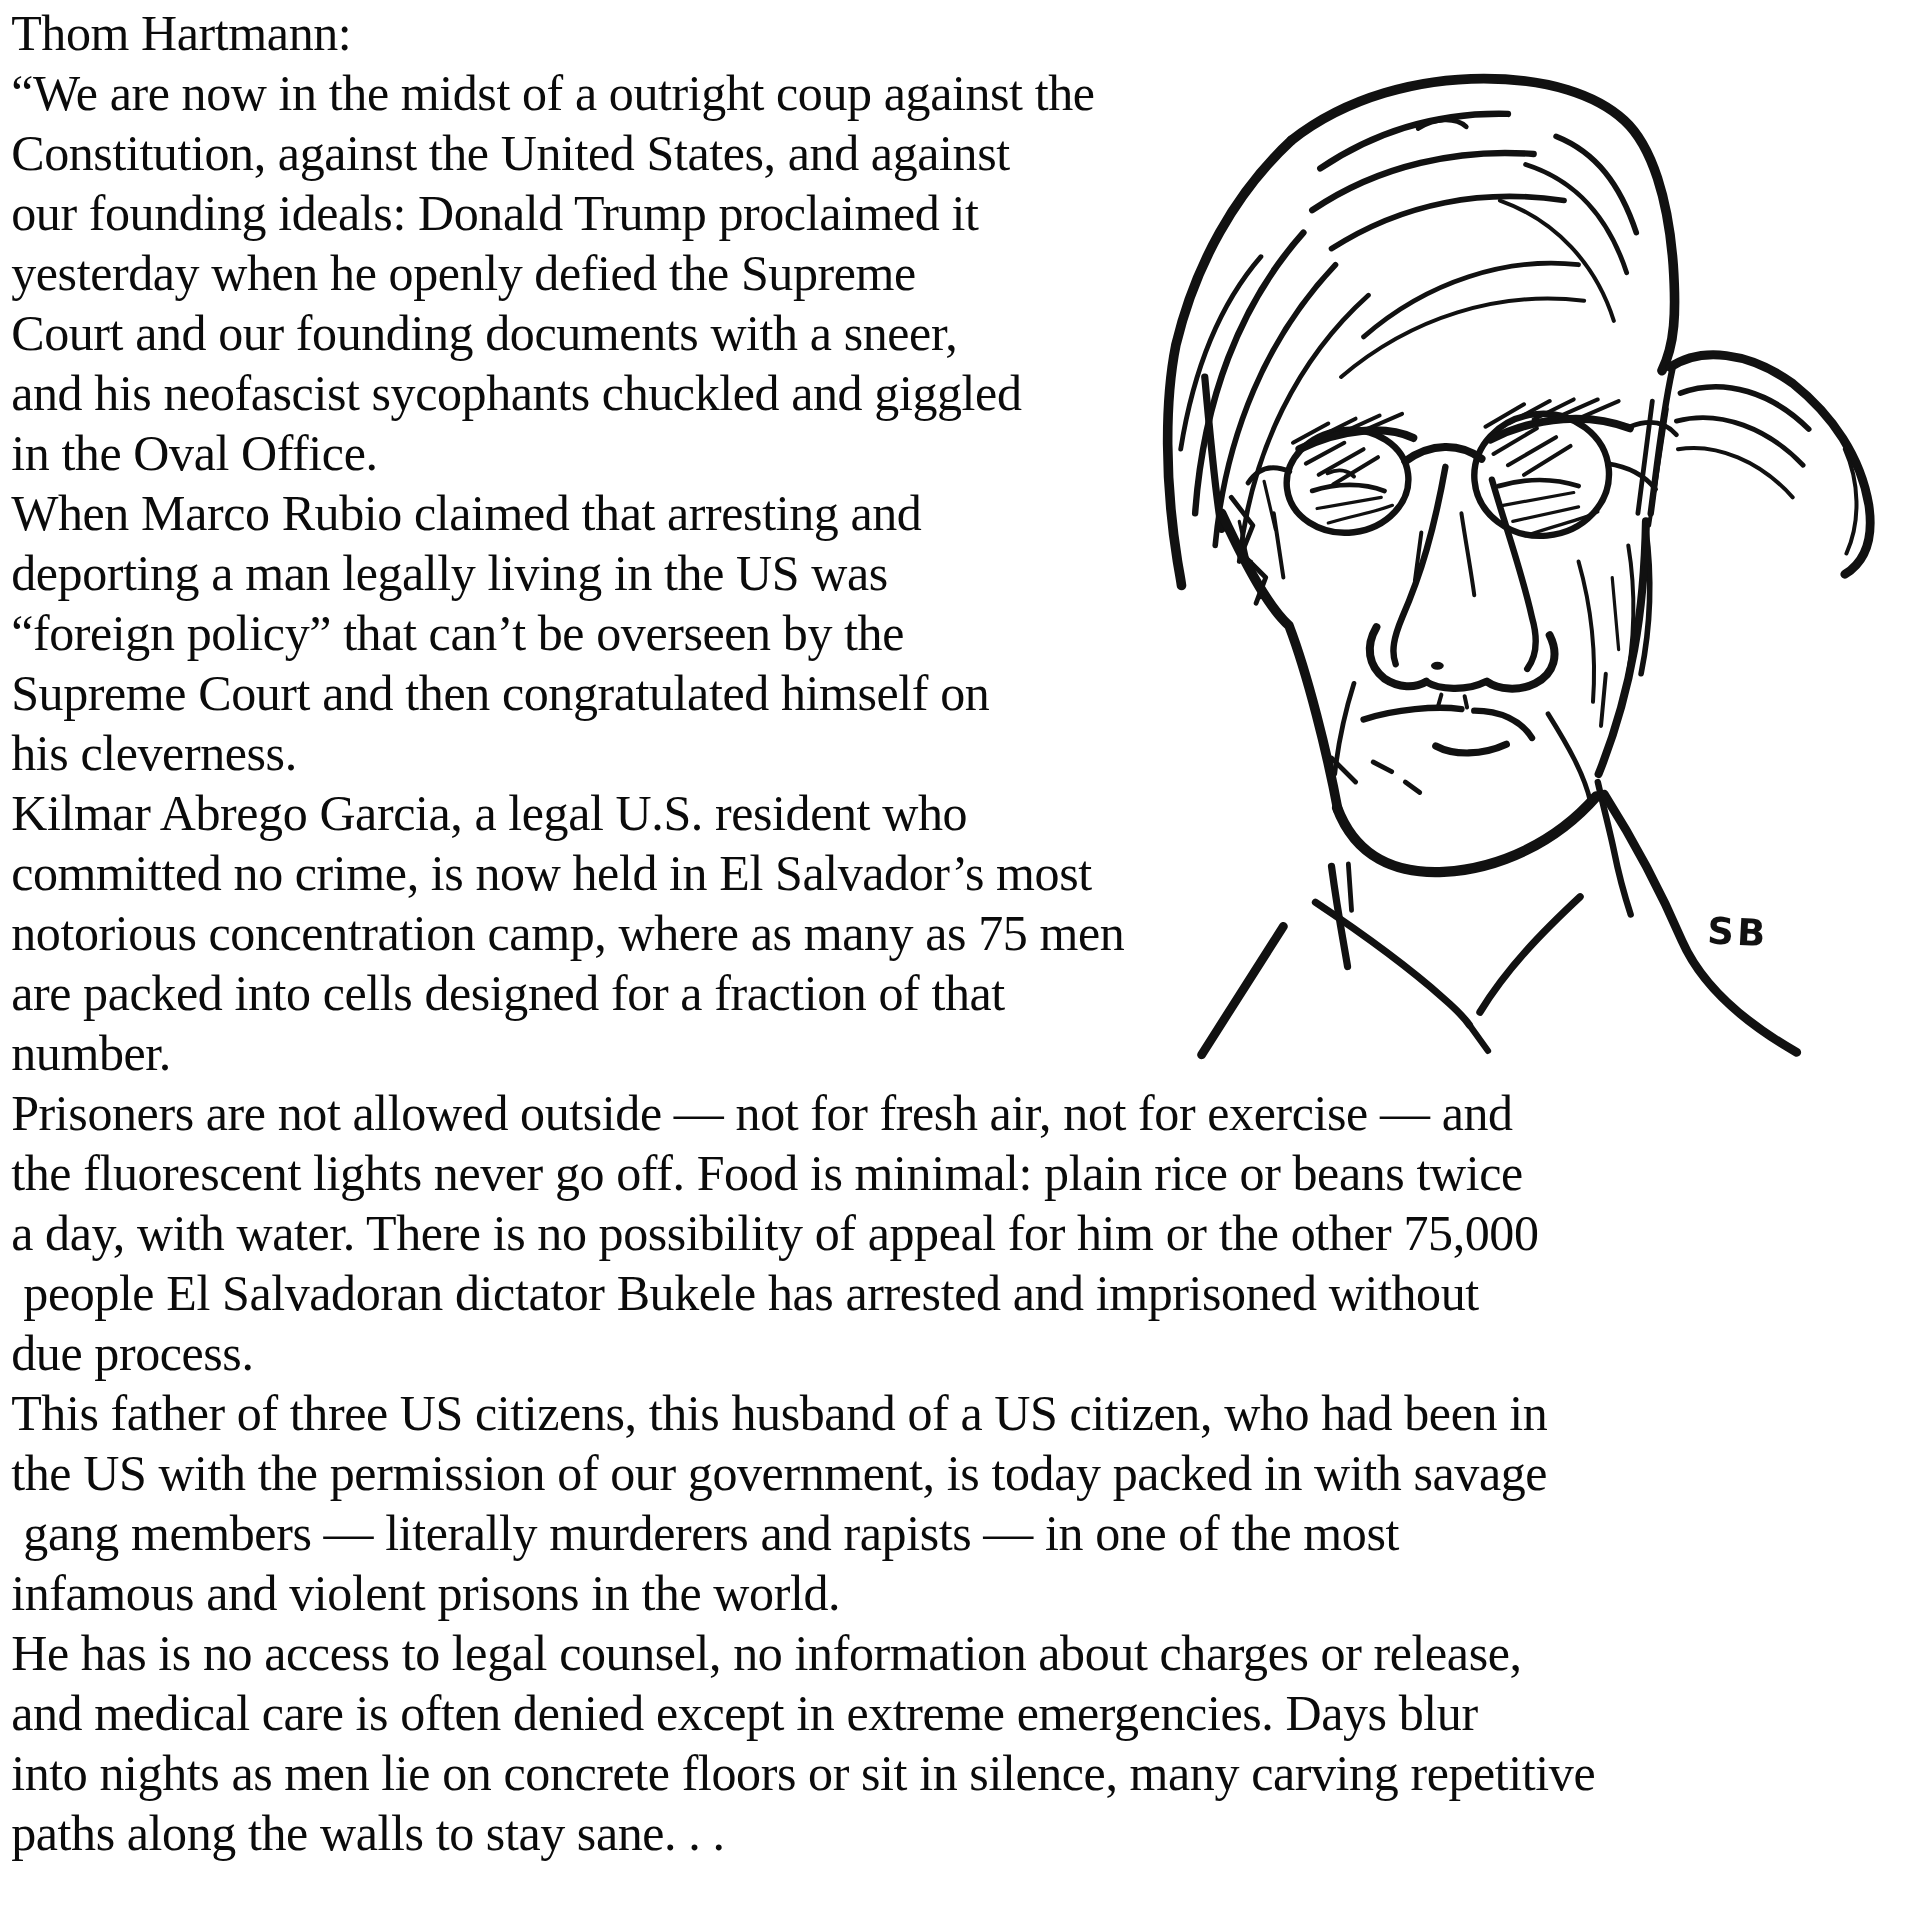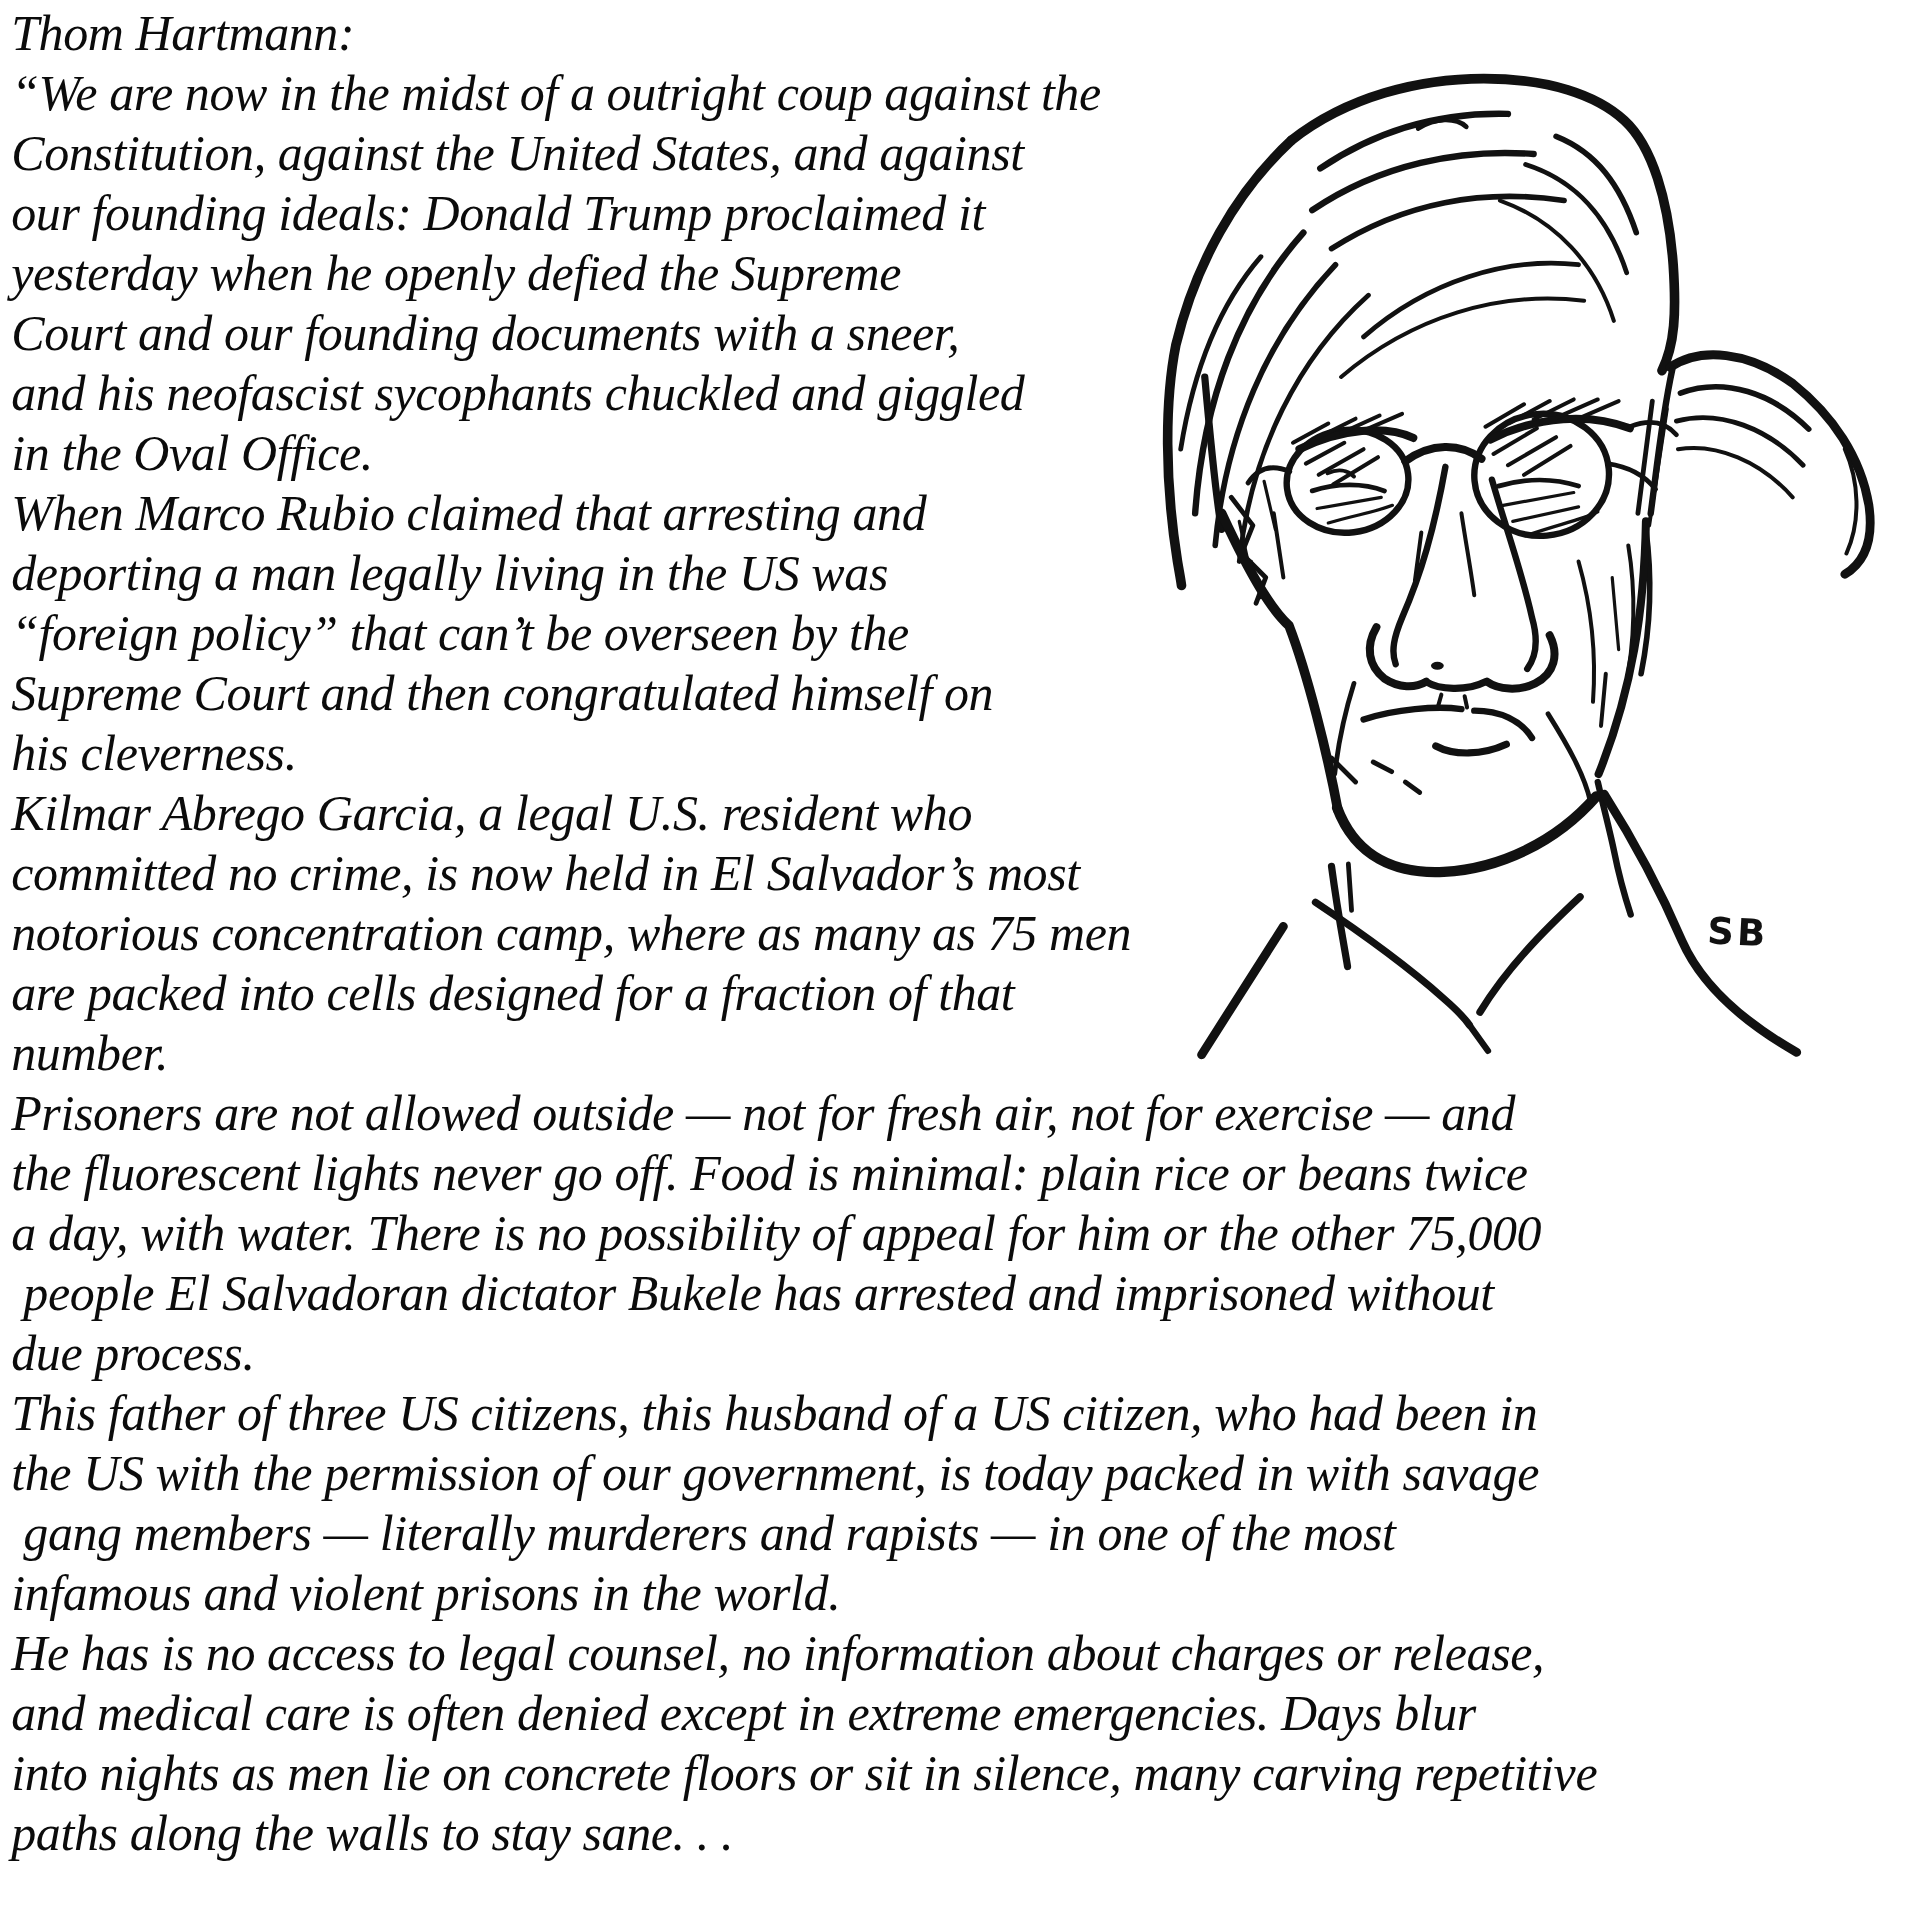--- a/index.html
+++ b/index.html
@@ -13,21 +13,20 @@
     height: 1925px;
     background: #ffffff;
     overflow: hidden;
     font-family: "Liberation Serif", serif;
   }
   .text-block {
     position: absolute;
     left: 11.2px;
     top: 3.2px;
     color: #0b0b0b;
-    font-style: italic;
     font-size: 50px;
     line-height: 60px;
     letter-spacing: -0.4px;
     white-space: pre;
   }
   .line { white-space: pre; }
   .portrait {
     position: absolute;
     left: 1139px;
     top: 72px;

